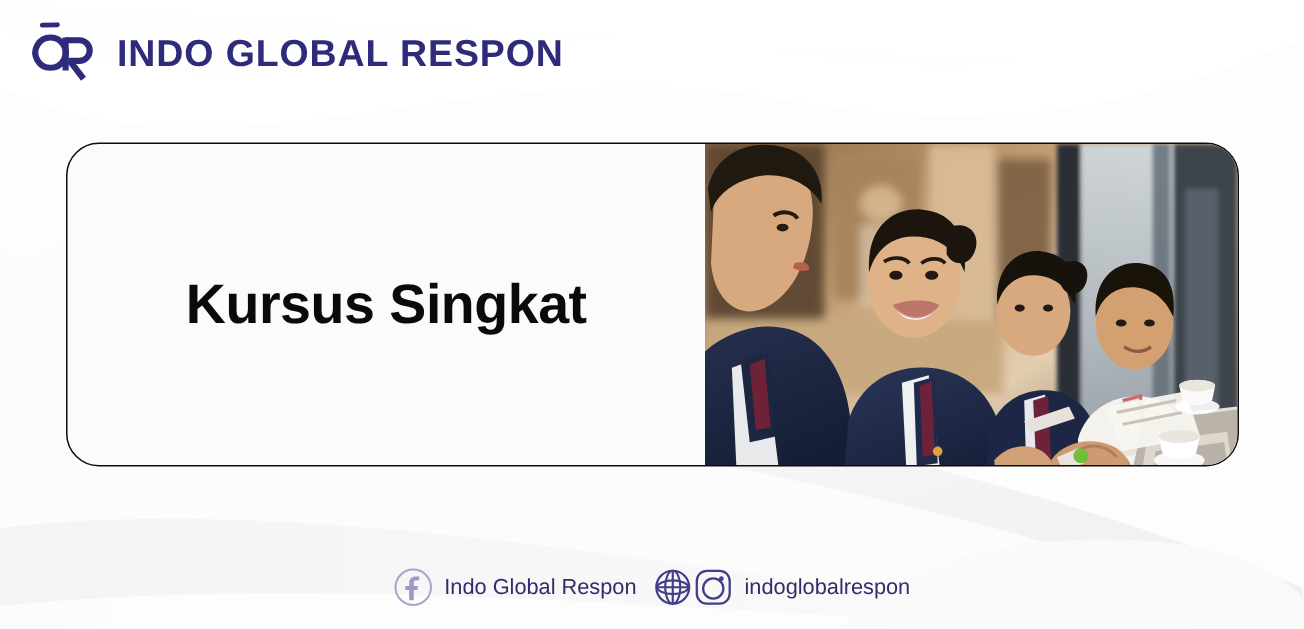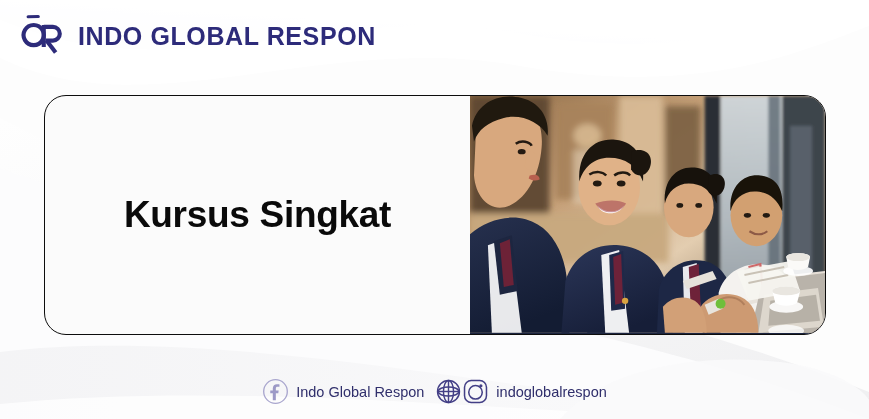--- a/index.html
+++ b/index.html
@@ -27,21 +27,21 @@
     letter-spacing:0.6px;
     color:#2d2b7a;
     font-family:"Liberation Sans", sans-serif;
     white-space:nowrap;
   }
 
   
   .card {
     position:absolute;
     left:44px; top:95px;
-    width:782px; height:240px;
+    width:782px; height:216px;
     border:1.6px solid #0d0d0d;
     border-radius:22px;
     background:#fbfbfb;
     display:flex;
     overflow:hidden;
     z-index:4;
   }
   .card-left {
     flex:0 0 425px;
     display:flex; align-items:center; justify-content:center;

